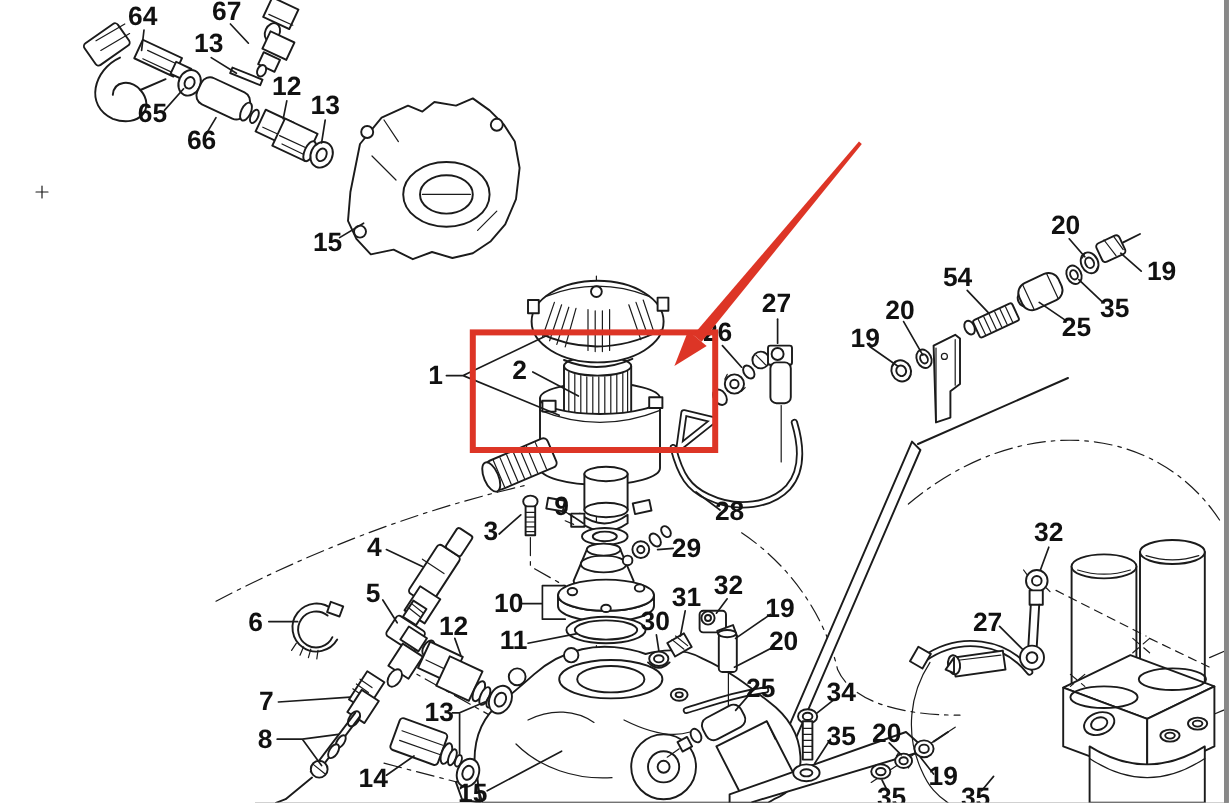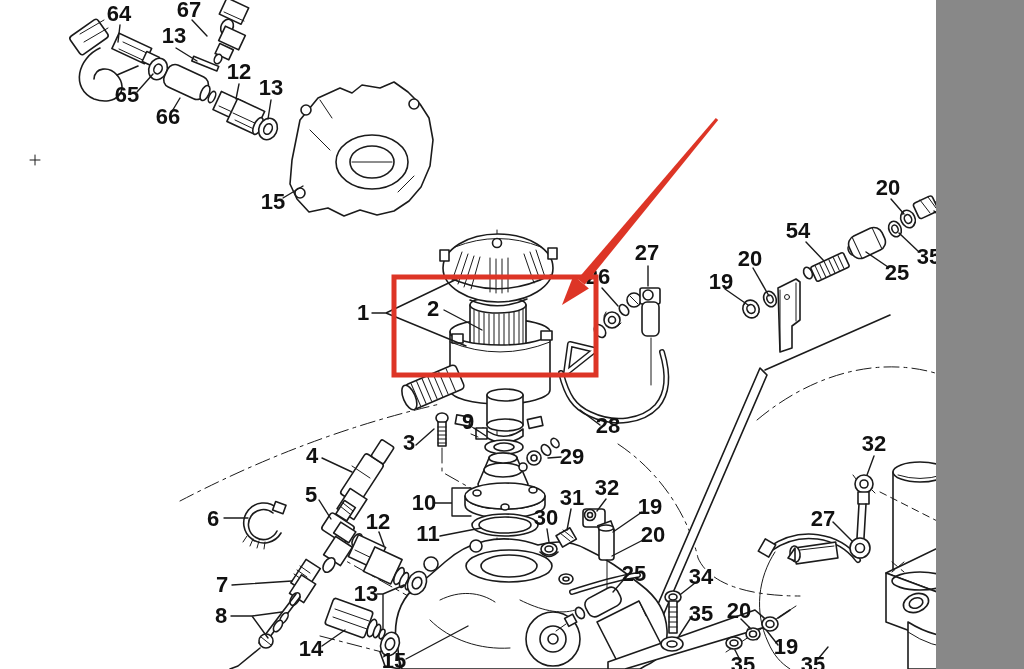--- a/index.html
+++ b/index.html
@@ -1,16 +1,16 @@
 <!DOCTYPE html>
 <html><head>
 <meta charset="utf-8">
 <style>
   html,body{margin:0;padding:0;background:#888;}
-  #stage{position:relative;width:936px;height:669px;background:#ffffff;overflow:hidden;}
+  #stage{position:relative;width:1020px;height:669px;background:#ffffff;overflow:hidden;}
   svg{position:absolute;left:0;top:0;display:block;}
   .ln{fill:none;stroke:#1b1b1b;stroke-width:1.6;stroke-linecap:round;stroke-linejoin:round;}
   .lnf{fill:#ffffff;stroke:#1b1b1b;stroke-width:1.6;stroke-linejoin:round;stroke-linecap:round;}
   .thin{stroke-width:1;}
   .ld{fill:none;stroke:#1b1b1b;stroke-width:1.4;stroke-linecap:round;}
   .dd{stroke-dasharray:15 5 3 5;}
   .dash{stroke-dasharray:7 5;}
   .pipeO{fill:none;stroke:#1b1b1b;stroke-width:6;stroke-linecap:round;stroke-linejoin:round;}
   .pipeI{fill:none;stroke:#ffffff;stroke-width:3;stroke-linecap:round;stroke-linejoin:round;}
   .lbl{font:700 22px "Liberation Sans","DejaVu Sans",sans-serif;fill:#111;}

